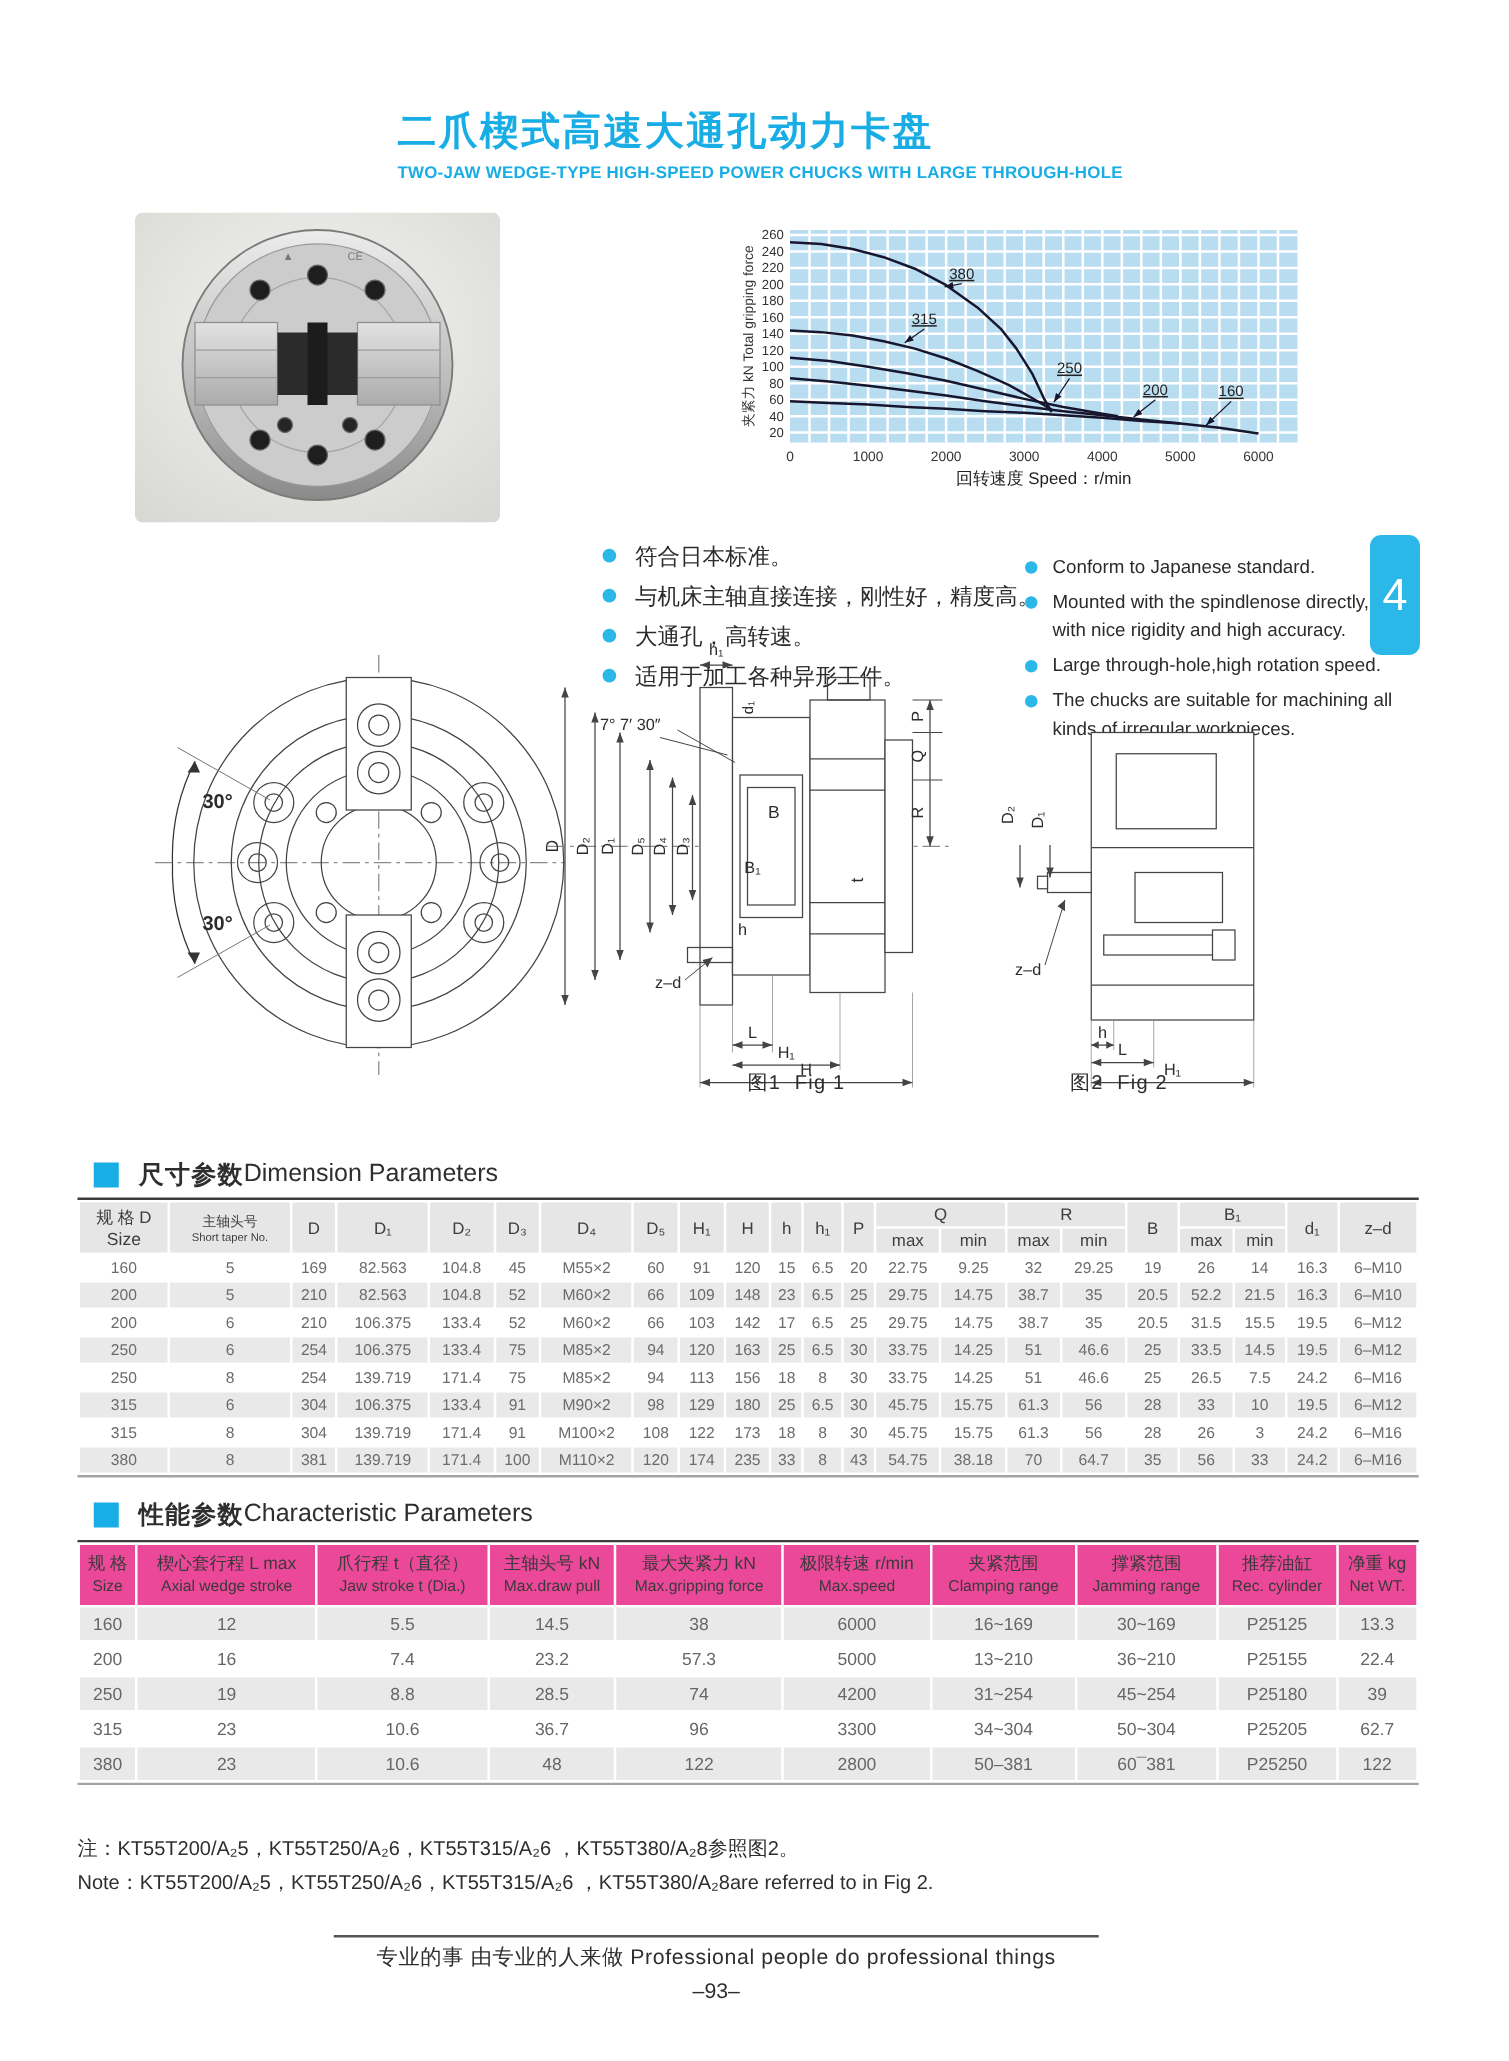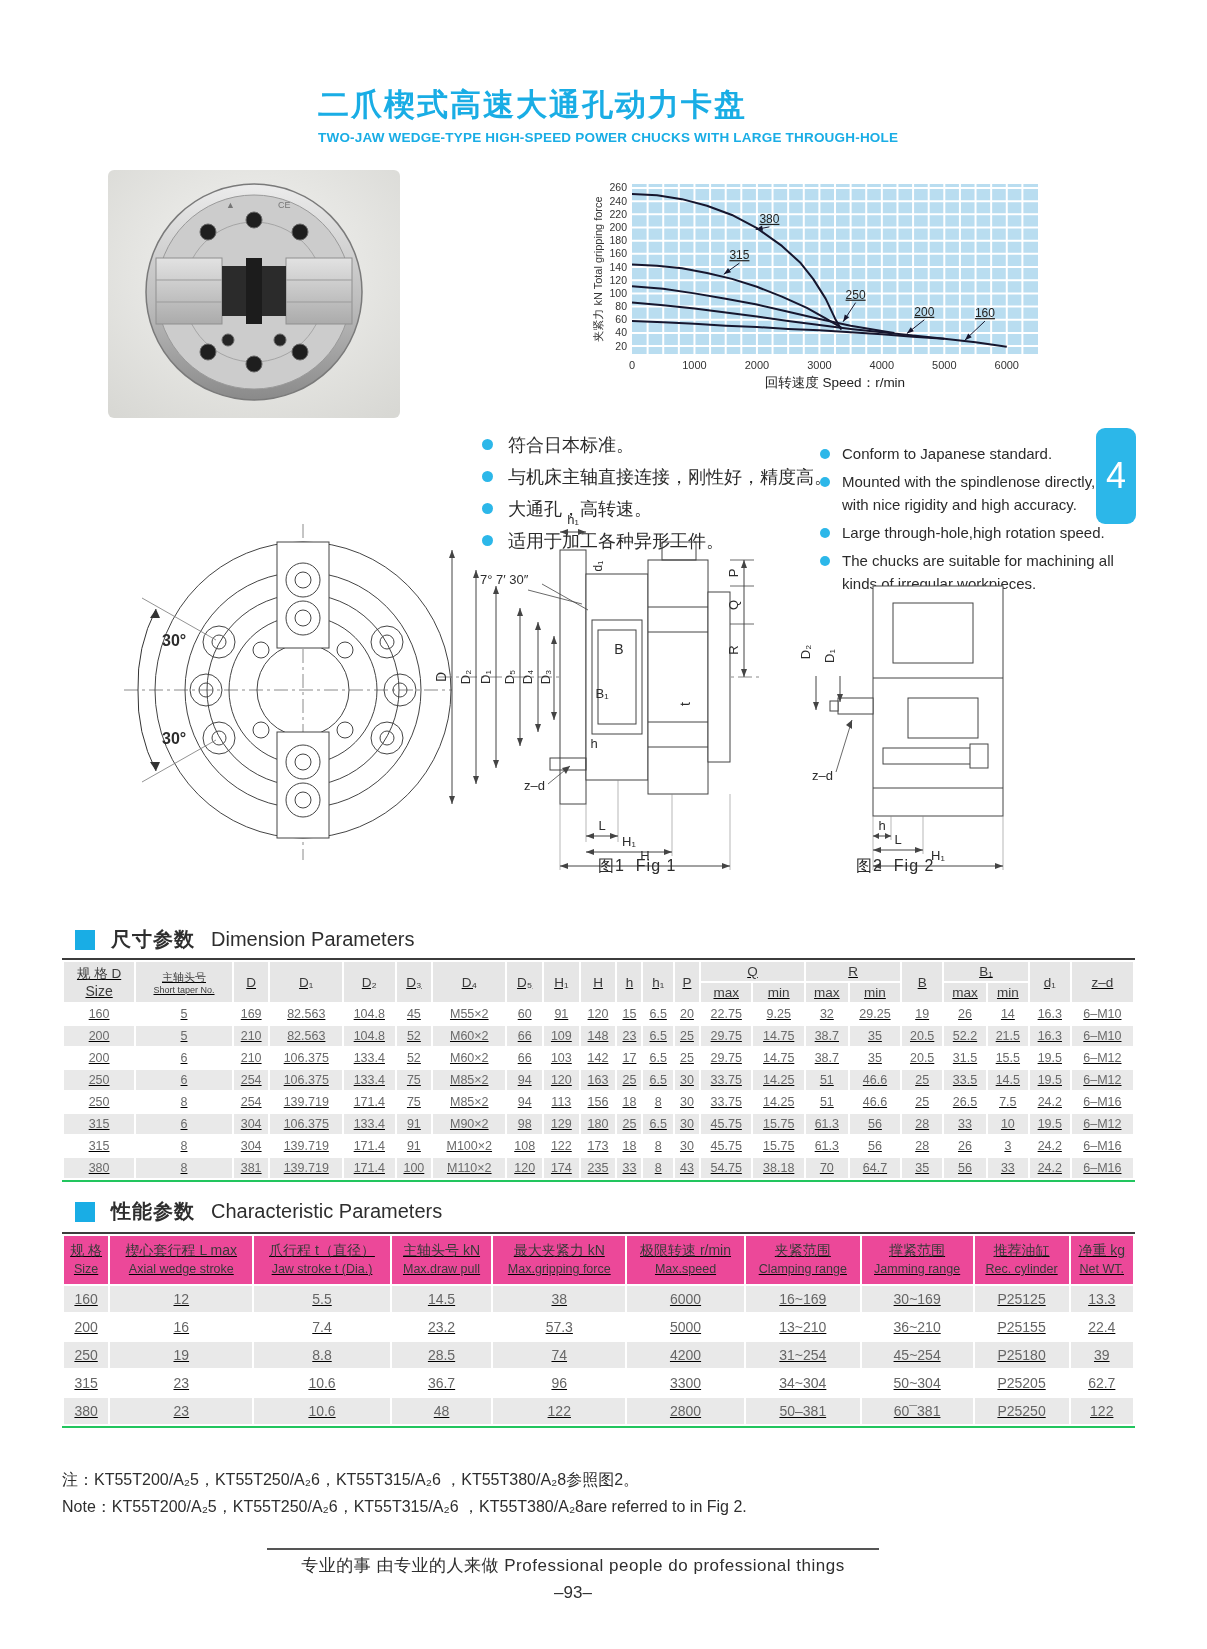--- a/index.html
+++ b/index.html
@@ -33,25 +33,25 @@
   .features-en .dot { margin-right:12px; margin-top:7px; width:10px; height:10px; }
 
   
   .drawing { position:absolute; }
   .drawing text { font-family:"Liberation Sans","DejaVu Sans",sans-serif; fill:#2c2c2c; }
   .fig-caption { position:absolute; font-size:16px; color:#2c2c2c; letter-spacing:1px; }
 
   
   .section-title { position:absolute; display:flex; align-items:center; }
   .section-title .sq { width:20px; height:20px; background:#19ade5; margin-right:16px; }
-  .section-title .t-cn { font-size:20px; font-weight:bold; color:#2e2e2e; margin-right:16px; letter-spacing:1px; }
+  .section-title .t-cn { font-size:20px; font-weight:bold; color:#2e2e2e; margin-right:0; letter-spacing:1px; }
   .section-title .t-en { font-size:20px; color:#2e2e2e; }
 
   
-  .tbl-frame { position:absolute; left:62px; width:1073px; border-top:2px solid #3c3c3c; border-bottom:2px solid #22c55e;text-decoration:underline; }
+  .tbl-frame { position:absolute; left:62px; width:1073px; border-top:2px solid #3c3c3c; border-bottom:2px solid #a3a3a3; }
   table { width:100%; border-collapse:separate; border-spacing:2px; background:#fff; }
   th,td { text-align:center; vertical-align:middle; }
   .dim-table th { background:#e6e6e6; color:#3d3d3d; font-weight:normal; font-size:13.5px; padding:2px 1px; }
   .dim-table th .sub-en { font-size:9px; display:block; line-height:10px; }
   .dim-table th .l2 { display:block; font-size:14px; }
   .dim-table td { background:#fff; color:#6b6b6b; font-size:12.5px; padding:2px 1px; white-space:nowrap; height:20px; }
   .dim-table tr.alt td { background:#e9e9e9; }
   .char-table th { background:#ec4899; color:#3a3a3a; font-weight:normal; font-size:14px; padding:5px 2px; line-height:19px; }
   .char-table th .sub-en { display:block; font-size:12.5px; }
   .char-table td { background:#fff; color:#666; font-size:14px; padding:4px 2px; height:26px; }

